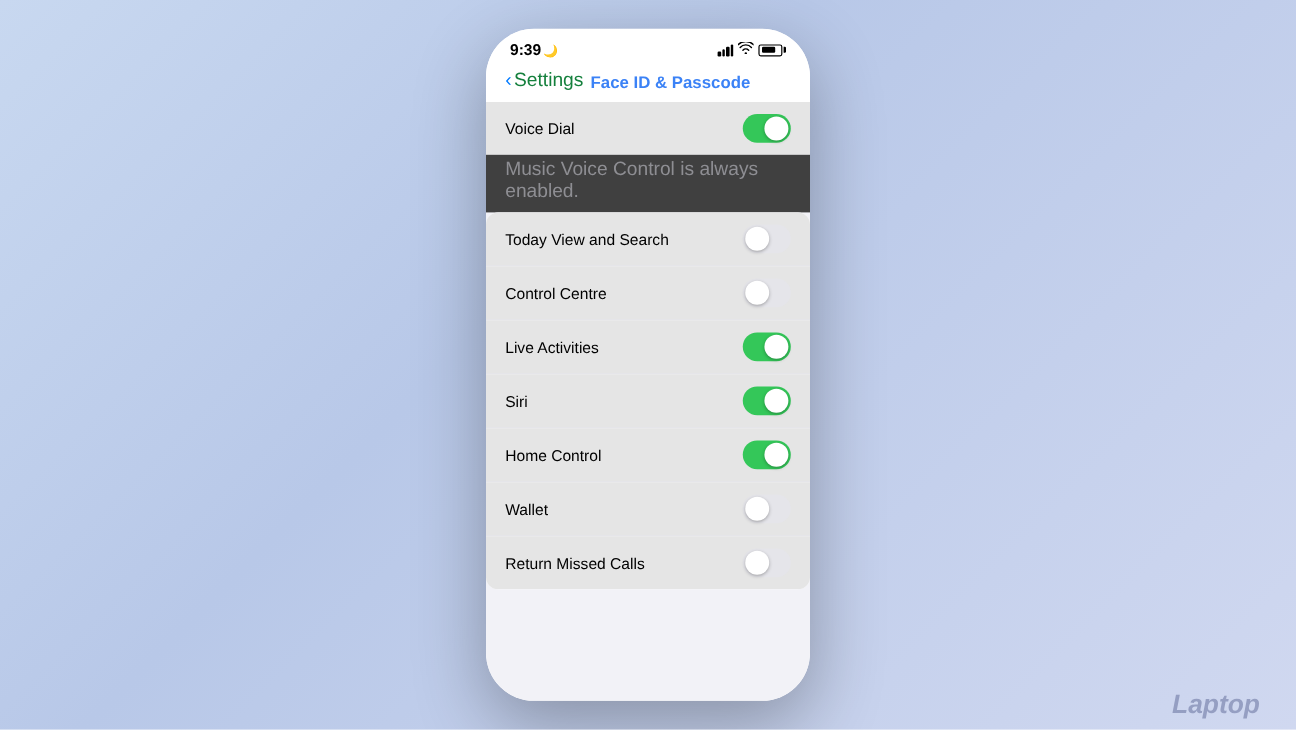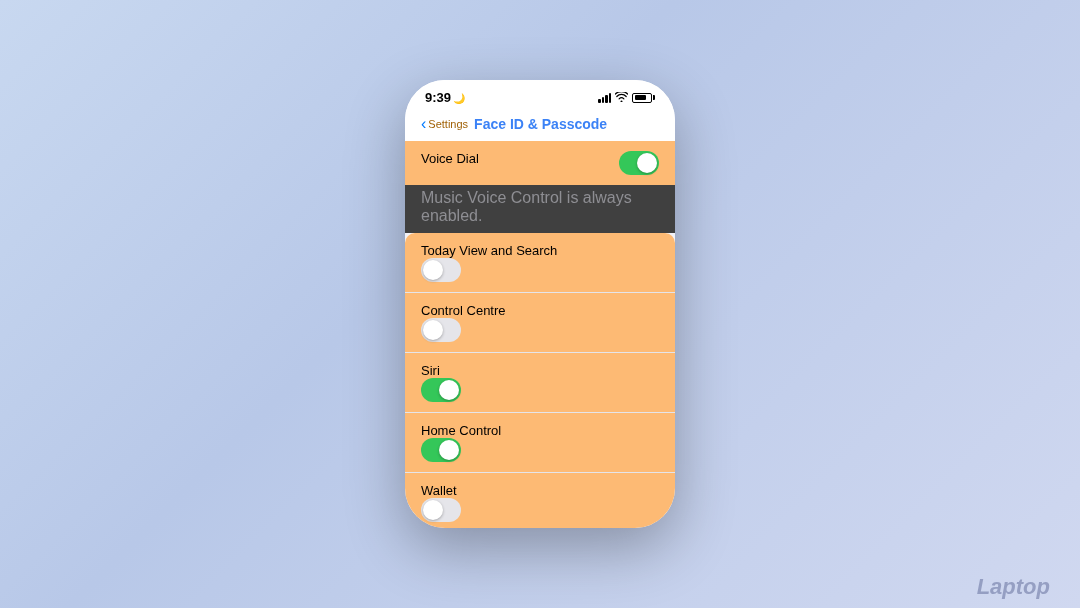--- a/index.html
+++ b/index.html
@@ -10,21 +10,21 @@
       background: linear-gradient(135deg, #c8d8f0 0%, #b8c8e8 40%, #d0d8f0 100%);
       display: flex;
       align-items: center;
       justify-content: center;
       font-family: -apple-system, 'SF Pro Display', 'Helvetica Neue', Arial, sans-serif;
       overflow: hidden;
     }
 
     .phone-frame {
       width: 270px;
-      height: 448px;
+      height: 560px;
       background: #fff;
       border-radius: 40px;
       overflow: hidden;
       box-shadow: 0 20px 60px rgba(0,0,0,0.3);
       display: flex;
       flex-direction: column;
       position: relative;
     }
 
     
@@ -115,22 +115,22 @@
       cursor: pointer;
       gap: 2px;
     }
 
     .back-chevron {
       font-size: 16px;
       color: #007AFF;
     }
 
     .back-text {
-      color: #a16207;
-      font-size: 11px;
+      color: #15803d;
+      font-size: 16px;
     }
 
     .nav-title {
       font-size: 14px;
       font-weight: 600;
       color: #3b82f6;
       margin-left: 6px;
     }
 
     
@@ -150,25 +150,25 @@
     }
 
     
     .voice-section {
       background: #fff;
       margin-bottom: 0;
     }
 
     .settings-row {
       display: flex;
-      align-items: flex-start;
+      align-items: center;
       justify-content: space-between;
       padding: 10px 16px;
       border-bottom: 0.5px solid #e5e5ea;
-      background: #fdba74;
+      background: #e5e5e5;
     }
 
     .settings-row:last-child {
       border-bottom: none;
     }
 
     .row-label {
       font-size: 13px;
       color: #000;
     }
@@ -230,21 +230,20 @@
 
     .group-section {
       background: #fff;
       border-radius: 10px;
       margin: 0 0 0 0;
       overflow: hidden;
     }
 
     .group-section .settings-row {
       border-bottom: 0.5px solid #e5e5ea;
-      flex-direction: column;
     }
 
     .group-section .settings-row:last-child {
       border-bottom: none;
     }
   </style>
 </head>
 <body>
 
 <div class="phone-frame">
@@ -309,20 +308,26 @@
 
 
       <div class="settings-row">
         <span class="row-label">Control Centre</span>
         <div class="toggle off">
           <div class="toggle-knob"></div>
         </div>
       </div>
 
 
+      <div class="settings-row">
+        <span class="row-label">Live Activities</span>
+        <div class="toggle on">
+          <div class="toggle-knob"></div>
+        </div>
+      </div>
 
       <div class="settings-row">
         <span class="row-label">Siri</span>
         <div class="toggle on">
           <div class="toggle-knob"></div>
         </div>
       </div>
 
 
       <div class="settings-row">

